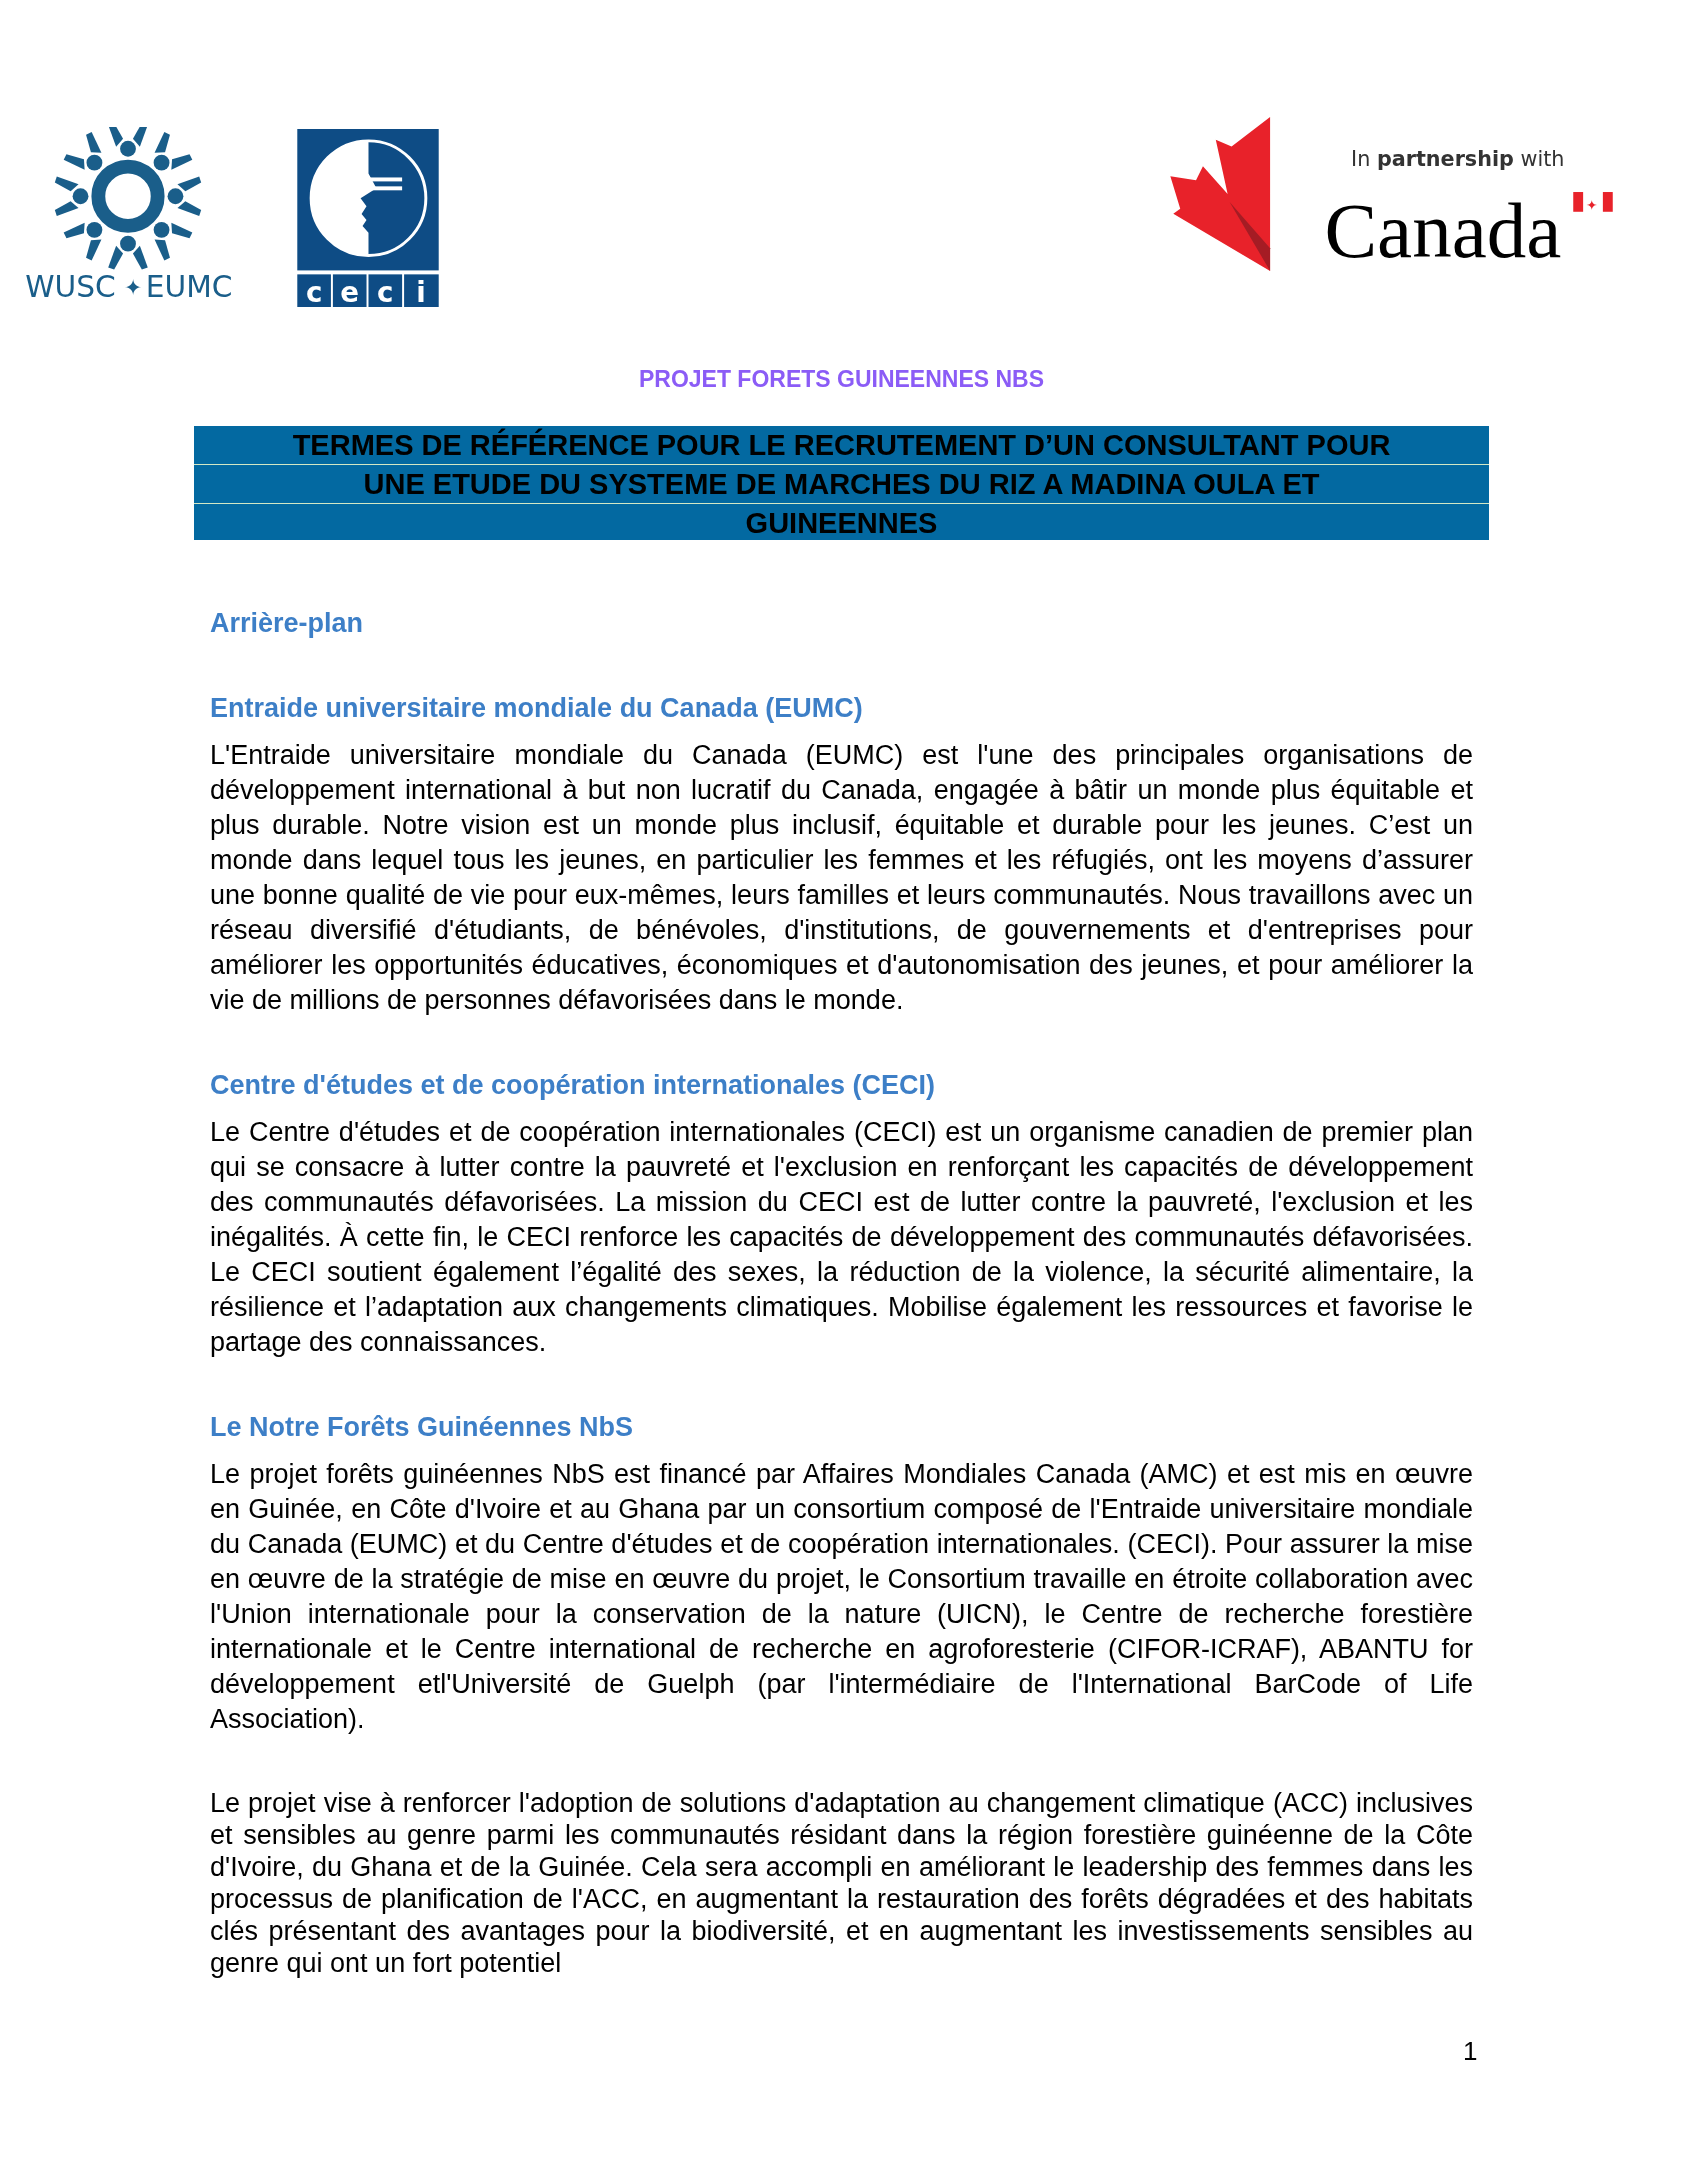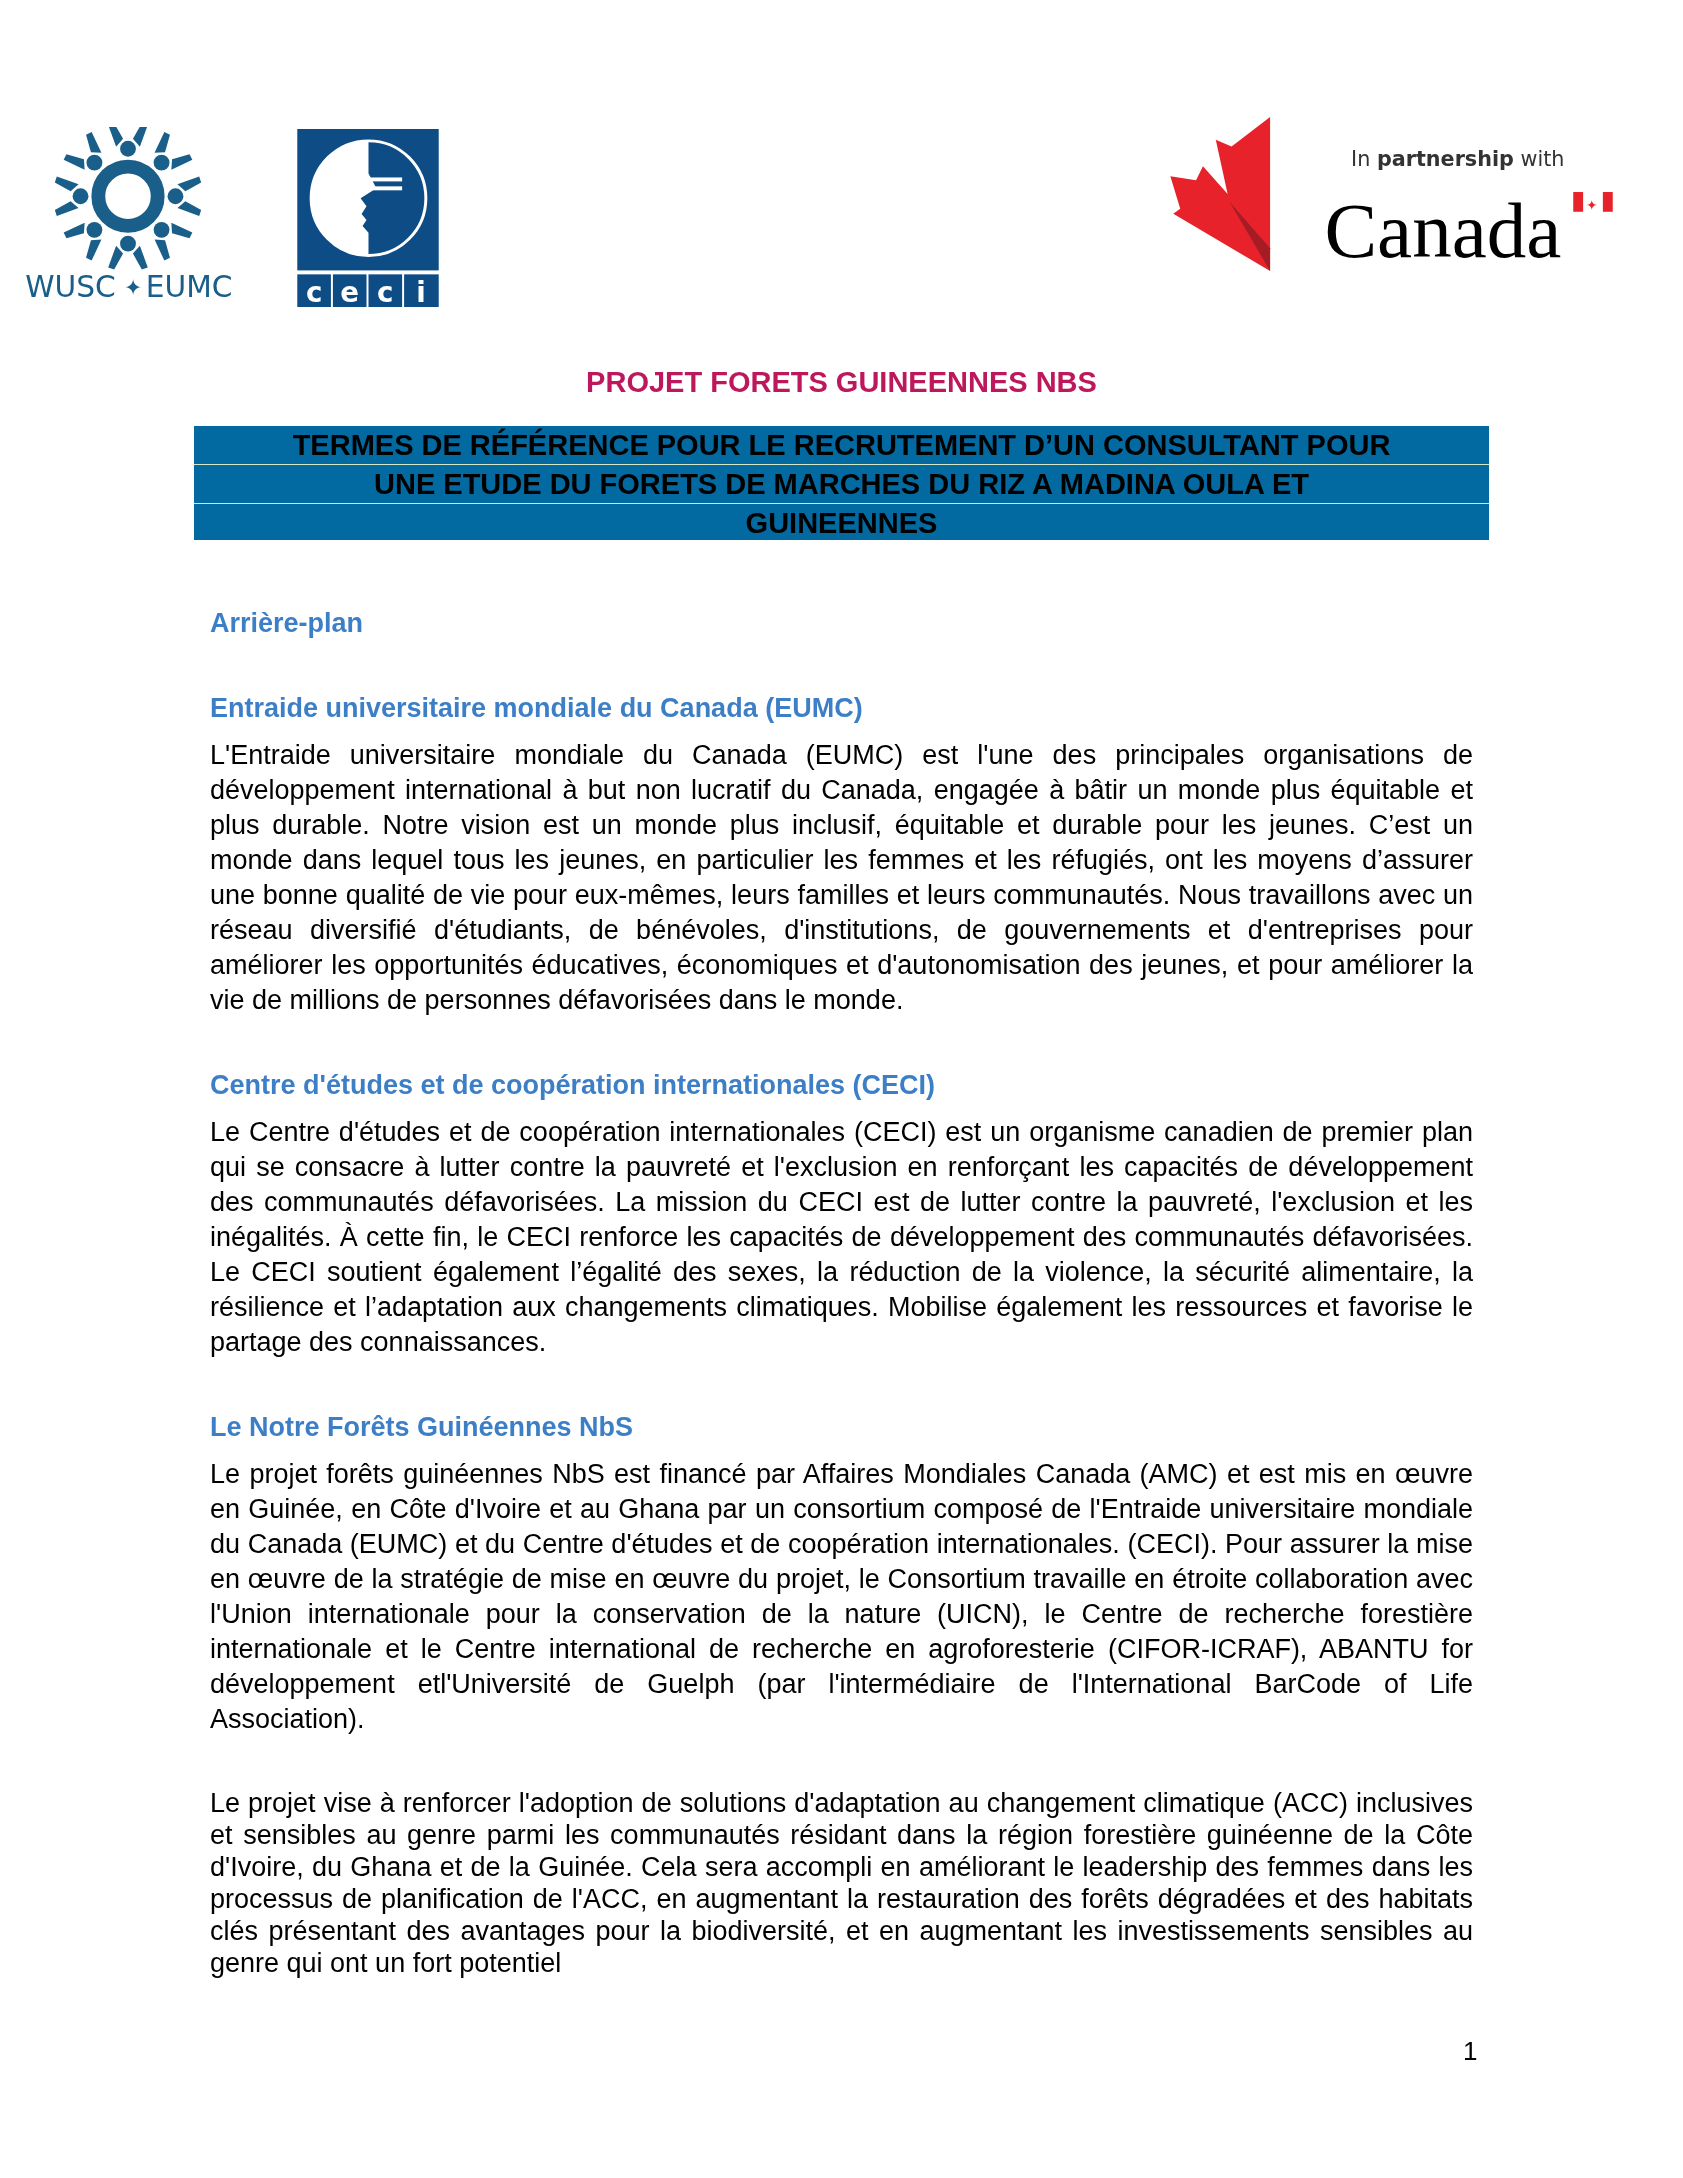--- a/index.html
+++ b/index.html
@@ -2,21 +2,21 @@
 <html><head>
 <meta charset="utf-8">
 <style>
   html, body { margin: 0; padding: 0; background: #ffffff; }
   body { width: 1683px; height: 2178px; position: relative; overflow: hidden;
          font-family: "Liberation Sans", sans-serif; color: #000; }
   .logo-wusc { position: absolute; left: 21px; top: 127px; width: 213px; height: 178px; }
   .logo-ceci { position: absolute; left: 297px; top: 129px; width: 142px; height: 178px; }
   .logo-canada { position: absolute; left: 1168px; top: 115px; width: 455px; height: 158px; }
   .project-title { position: absolute; left: 0; width: 1683px; top: 366px; text-align: center;
-       color: #be185d; font-weight: bold; font-size: 29px; letter-spacing: 0px; }
+       color: #8b5cf6; font-weight: bold; font-size: 23px; letter-spacing: 0px; }
   .tor-box { position: absolute; left: 194px; top: 426px; width: 1295px; height: 114px;
        background: #0369a1; text-align: center; }
   .tor-box .line { display: block; font-weight: bold; font-size: 29px; line-height: 38px; height: 38px;
        border-bottom: 1px solid #d4e8c5; }
   .tor-box .line:last-child { border-bottom: none; }
   .content { position: absolute; left: 198px; width: 1287px; top: 594px; }
   .h-blue { color: #3d7fc7; font-weight: bold; font-size: 27px; line-height: 35px; margin: 12px; }
   .para { font-size: 27px; line-height: 35px; text-align: justify; margin: 12px; }
   .para.loose { line-height: 32px; }
   .gap-md { height: 26px; }
@@ -81,21 +81,21 @@
       <rect x="440" y="78" width="10" height="20" fill="#e8222a"></rect>
       <text x="423" y="96" font-size="14" fill="#e8222a">✦</text>
     </g>
   </svg>
 </div>
 
 <div class="project-title">PROJET FORETS GUINEENNES NBS</div>
 
 <div class="tor-box">
   <span class="line">TERMES DE RÉFÉRENCE POUR LE RECRUTEMENT D’UN CONSULTANT POUR</span>
-  <span class="line">UNE ETUDE DU FORETS DE MARCHES DU RIZ A MADINA OULA ET</span>
+  <span class="line">UNE ETUDE DU SYSTEME DE MARCHES DU RIZ A MADINA OULA ET</span>
   <span class="line">GUINEENNES</span>
 </div>
 
 <div class="content">
   <p class="h-blue">Arrière-plan</p>
   <div class="gap-md"></div>
   <p class="h-blue">Entraide universitaire mondiale du Canada (EUMC)</p>
   <p class="para">L'Entraide universitaire mondiale du Canada (EUMC) est l'une des principales organisations de développement international à but non lucratif du Canada, engagée à bâtir un monde plus équitable et plus durable. Notre vision est un monde plus inclusif, équitable et durable pour les jeunes. C’est un monde dans lequel tous les jeunes, en particulier les femmes et les réfugiés, ont les moyens d’assurer une bonne qualité de vie pour eux-mêmes, leurs familles et leurs communautés. Nous travaillons avec un réseau diversifié d'étudiants, de bénévoles, d'institutions, de gouvernements et d'entreprises pour améliorer les opportunités éducatives, économiques et d'autonomisation des jeunes, et pour améliorer la vie de millions de personnes défavorisées dans le monde.</p>
   <div class="gap-md"></div>
   <p class="h-blue">Centre d'études et de coopération internationales (CECI)</p>

